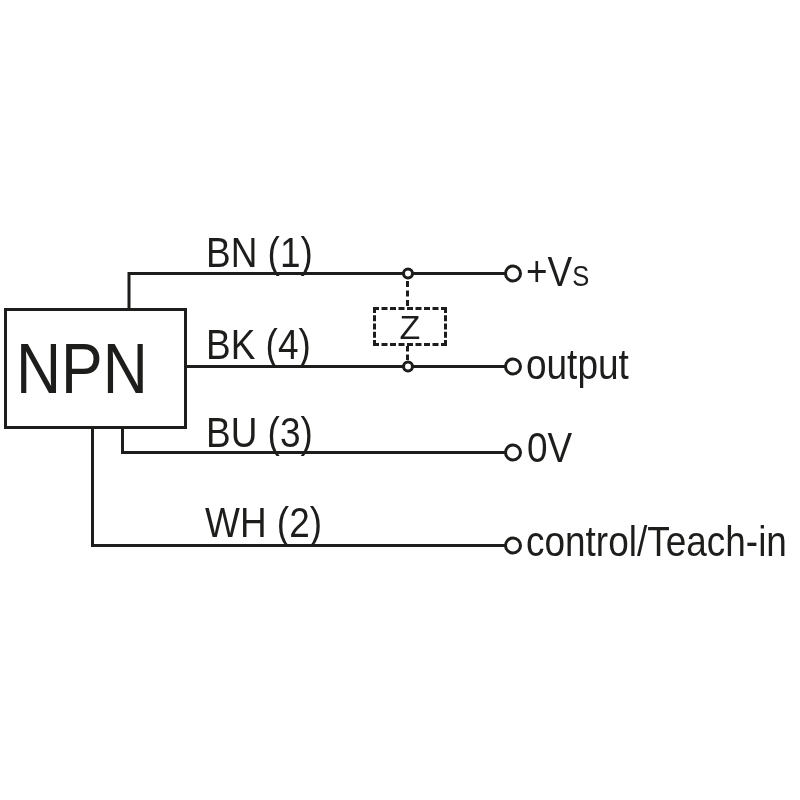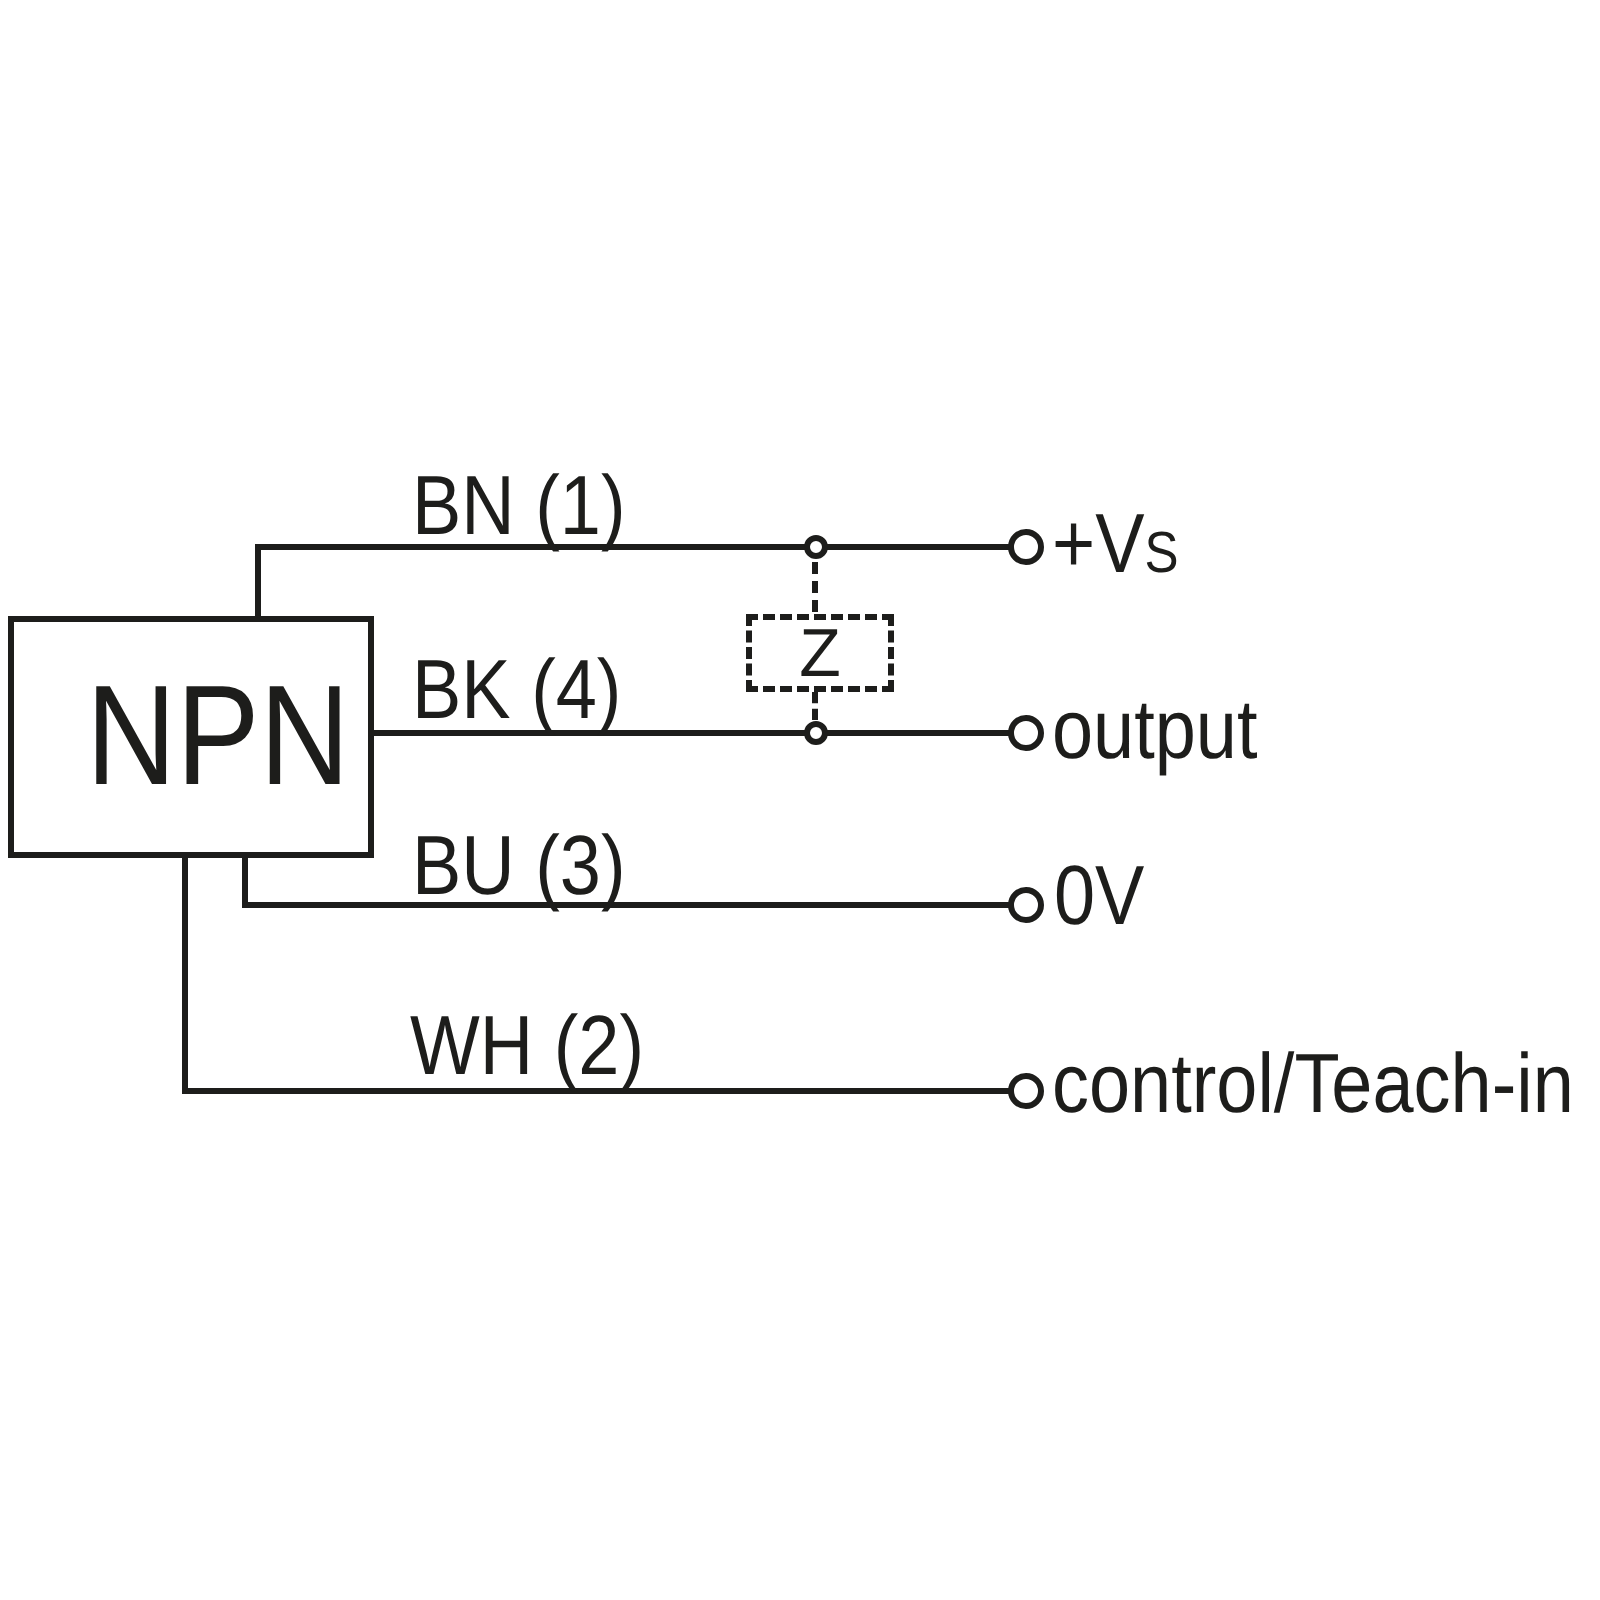--- a/index.html
+++ b/index.html
@@ -29,21 +29,21 @@
   .lbl .sub {
     font-size: 29px;
   }
 
   .npn-box {
     position: absolute;
     left: 4px; top: 308px;
     width: 177px; height: 115px;
     border: 3px solid #1d1d1b;
     background: #ffffff;
-    display: flex; align-items: center; justify-content: flex-end;
+    display: flex; align-items: center; justify-content: flex-start;
   }
   .npn-box span {
     font-size: 71px;
     line-height: 71px;
     color: #1d1d1b;
     transform: scaleX(0.88);
   }
 
   .z-box {
     position: absolute;

